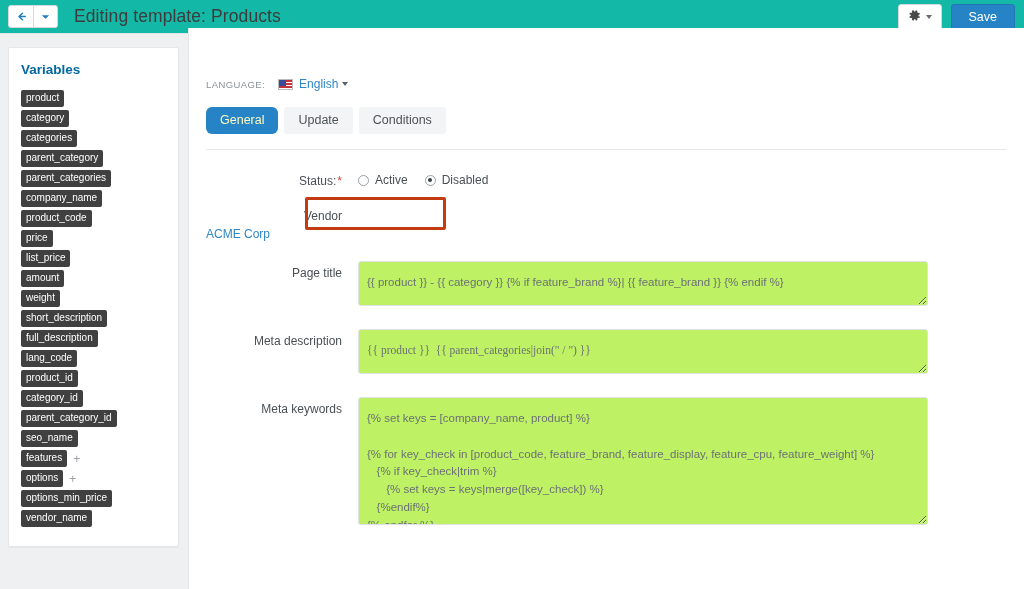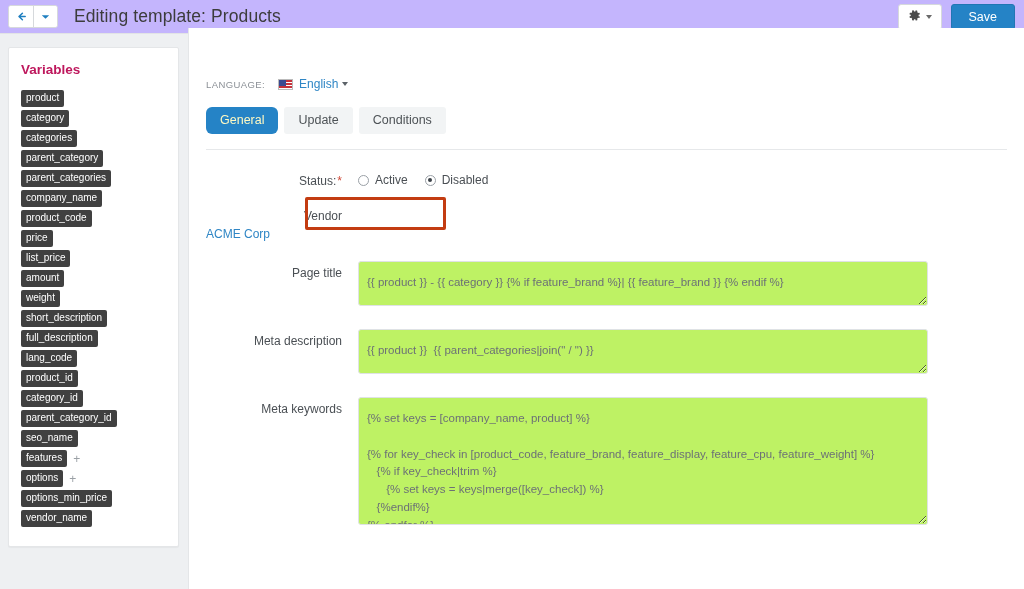--- a/index.html
+++ b/index.html
@@ -9,21 +9,21 @@
     overflow: hidden;
     background: #eef0f2;
     font-family: "Liberation Sans", sans-serif;
     color: #333;
   }
 
   
   .topbar {
     position: absolute; top: 0; left: 0;
     width: 1024px; height: 34px;
-    background: #c4b5fd;
+    background: #14b8a6;
     border-bottom: 1px solid #e2e4e6;
     display: flex; align-items: center;
   }
   .navgroup {
     display: flex; margin-left: 8px;
     border: 1px solid #d6d9dc; border-radius: 3px;
     overflow: hidden; height: 23px; background: #fff;
   }
   .navbtn {
     width: 24px; height: 21px;
@@ -70,21 +70,21 @@
     position: absolute; left: 8px; top: 47px;
     width: 171px;
     background: #ffffff;
     border: 1px solid #e4e6e8;
     border-radius: 2px;
     padding: 14px 12px 16px 12px;
     box-shadow: 0 1px 1px rgba(0,0,0,.04);
   }
   .sidebar h3 {
     margin: 0 0 13px 0;
-    font-size: 13.5px; font-weight: bold; color: #be185d;
+    font-size: 13.5px; font-weight: bold; color: #0369a1;
   }
   .vars { display: flex; flex-direction: column; align-items: flex-start; }
   .varrow { display: flex; align-items: center; margin-bottom: 3px; }
   .tag {
     display: inline-block;
     background: #404040;
     color: #ffffff;
     font-size: 10px;
     line-height: 1;
     padding: 3px 5px 4px 5px;
@@ -393,21 +393,21 @@
     <div class="frow">
       <div class="flabel">Page title</div>
       <div class="fctl">
         <textarea class="ta" rows="3" style="height: 45px;">{{ product }} - {{ category }} {% if feature_brand %}| {{ feature_brand }} {% endif %}</textarea>
       </div>
     </div>
 
     <div class="frow">
       <div class="flabel">Meta description</div>
       <div class="fctl">
-        <textarea class="ta" rows="3" style="height: 45px;">{{ product }}  {{ parent_categories|join(" / ") }}</textarea>
+        <textarea class="ta" rows="3" style="height: 45px; font-family: Liberation Serif, serif;">{{ product }}  {{ parent_categories|join(" / ") }}</textarea>
       </div>
     </div>
 
     <div class="frow">
       <div class="flabel">Meta keywords</div>
       <div class="fctl">
         <textarea class="ta" style="height: 128px;">{% set keys = [company_name, product] %}
 
 {% for key_check in [product_code, feature_brand, feature_display, feature_cpu, feature_weight] %}
    {% if key_check|trim %}

